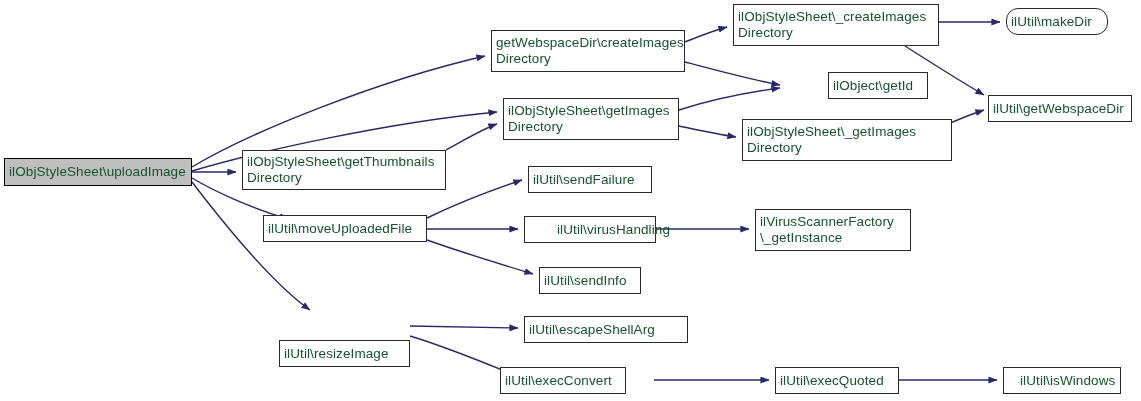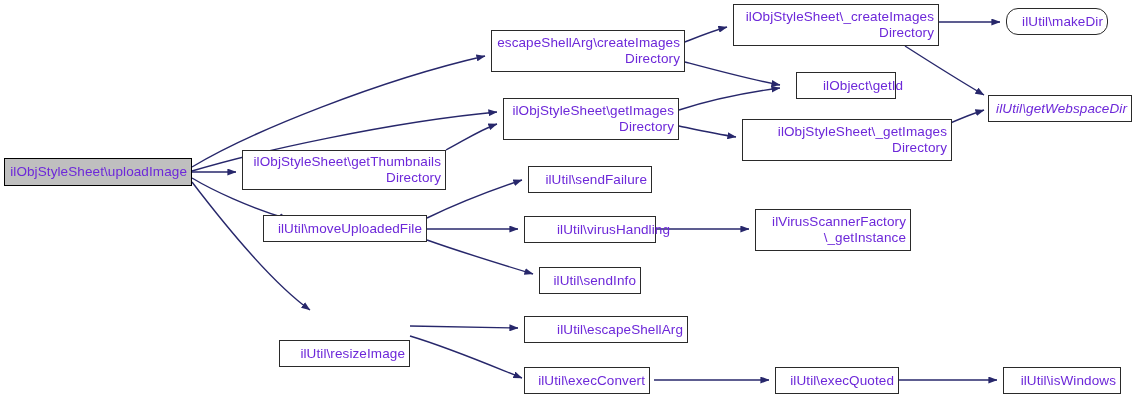--- a/index.html
+++ b/index.html
@@ -21,25 +21,25 @@
     top: 0;
     width: 1141px;
     height: 401px;
     pointer-events: none;
   }
   .node {
     position: absolute;
     box-sizing: border-box;
     border: 1px solid #2a2a2a;
     background: #ffffff;
-    color: #6d28d9;
+    color: #14532d;
     display: flex;
     align-items: center;
     justify-content: center;
-    text-align: right;
+    text-align: left;
     font-size: 13.5px;
     line-height: 16px;
     letter-spacing: 0.1px;
     white-space: pre-line;
     z-index: 2;
   }
   .node.current {
     background: #bfbfbf;
     border-color: #000000;
   }
@@ -83,34 +83,34 @@
         <path d="M654,380 L769,380" fill="none" stroke="#27276b" stroke-width="1.4" marker-end="url(#arrowhead)"></path>
         <path d="M899,380 L997,380" fill="none" stroke="#27276b" stroke-width="1.4" marker-end="url(#arrowhead)"></path>
       </g>
   </svg>
   <div id="nodes-group">
       <div class="node current" style="left: 4px; top: 158px; width: 188px; height: 28px;"><span class="node-label">ilObjStyleSheet\uploadImage</span></div>
       <div class="node" style="left: 242px; top: 150px; width: 204px; height: 40px;"><span class="node-label">ilObjStyleSheet\getThumbnails
 Directory</span></div>
       <div class="node" style="left: 263px; top: 215px; width: 164px; height: 27px;"><span class="node-label">ilUtil\moveUploadedFile</span></div>
       <div class="node" style="left: 279px; top: 315px; width: 131px; height: 27px; margin-top: 25px;"><span class="node-label">ilUtil\resizeImage</span></div>
-      <div class="node" style="left: 491px; top: 30px; width: 194px; height: 42px;"><span class="node-label">escapeShellArg\createImages
+      <div class="node" style="left: 491px; top: 30px; width: 194px; height: 42px;"><span class="node-label">getWebspaceDir\createImages
 Directory</span></div>
       <div class="node" style="left: 503px; top: 98px; width: 176px; height: 42px;"><span class="node-label">ilObjStyleSheet\getImages
 Directory</span></div>
       <div class="node" style="left: 528px; top: 166px; width: 124px; height: 27px;"><span class="node-label">ilUtil\sendFailure</span></div>
       <div class="node" style="left: 524px; top: 216px; width: 132px; height: 27px; padding-left: 28px;"><span class="node-label">ilUtil\virusHandling</span></div>
       <div class="node" style="left: 539px; top: 267px; width: 102px; height: 27px;"><span class="node-label">ilUtil\sendInfo</span></div>
       <div class="node" style="left: 524px; top: 316px; width: 164px; height: 27px;"><span class="node-label">ilUtil\escapeShellArg</span></div>
-      <div class="node" style="left: 524px; top: 367px; width: 126px; height: 27px;"><span class="node-label">ilUtil\execConvert</span></div>
+      <div class="node" style="left: 500px; top: 367px; width: 126px; height: 27px;"><span class="node-label">ilUtil\execConvert</span></div>
       <div class="node" style="left: 733px; top: 4px; width: 206px; height: 42px;"><span class="node-label">ilObjStyleSheet\_createImages
 Directory</span></div>
-      <div class="node" style="left: 796px; top: 72px; width: 100px; height: 27px; padding-left: 22px;"><span class="node-label">ilObject\getId</span></div>
+      <div class="node" style="left: 828px; top: 72px; width: 100px; height: 27px;"><span class="node-label">ilObject\getId</span></div>
       <div class="node" style="left: 742px; top: 119px; width: 210px; height: 42px;"><span class="node-label">ilObjStyleSheet\_getImages
 Directory</span></div>
       <div class="node" style="left: 755px; top: 209px; width: 156px; height: 42px;"><span class="node-label">ilVirusScannerFactory
 \_getInstance</span></div>
       <div class="node" style="left: 775px; top: 367px; width: 124px; height: 27px;"><span class="node-label">ilUtil\execQuoted</span></div>
       <div class="node" style="left: 1006px; top: 8px; width: 102px; height: 27px; border-radius: 12px;"><span class="node-label">ilUtil\makeDir</span></div>
-      <div class="node" style="left: 988px; top: 95px; width: 144px; height: 27px; font-style: italic;"><span class="node-label">ilUtil\getWebspaceDir</span></div>
+      <div class="node" style="left: 988px; top: 95px; width: 144px; height: 27px;"><span class="node-label">ilUtil\getWebspaceDir</span></div>
       <div class="node" style="left: 1003px; top: 367px; width: 118px; height: 27px; padding-left: 12px;"><span class="node-label">ilUtil\isWindows</span></div>
     </div>
 </div>
 
 </body></html>

